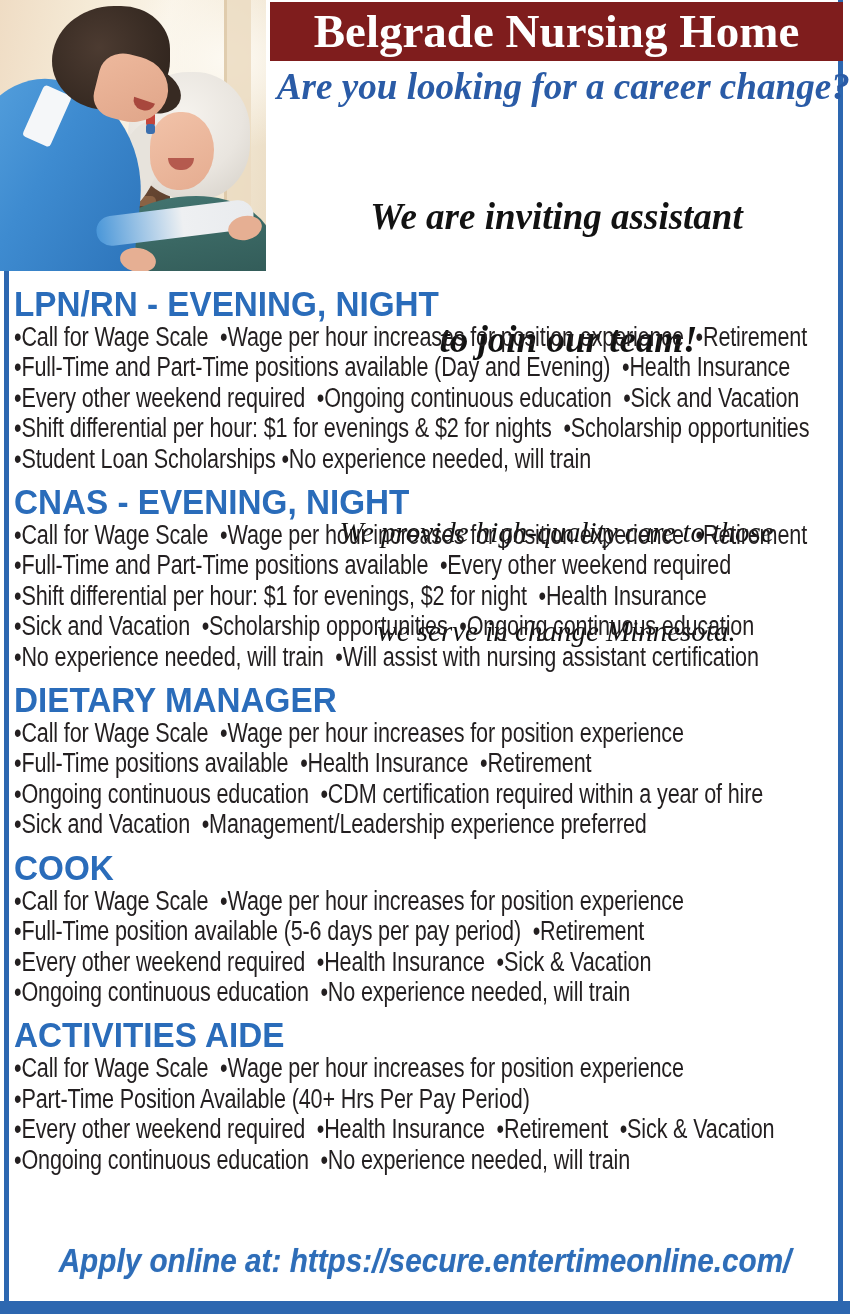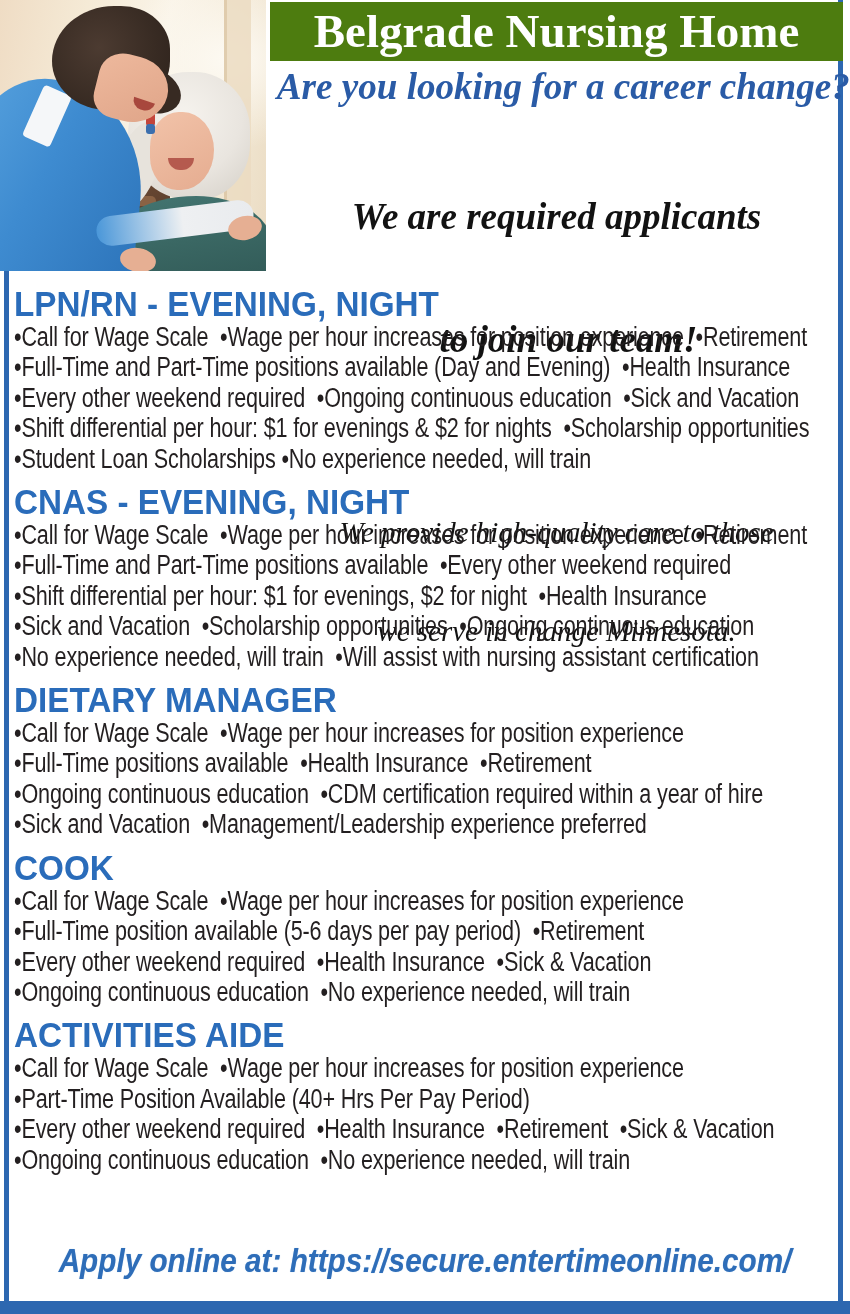--- a/index.html
+++ b/index.html
@@ -39,21 +39,21 @@
   .ph-nurse-hair{left:52px;top:6px;width:118px;height:104px;border-radius:56% 44% 50% 50%;
      background:radial-gradient(circle at 40% 40%,#4c3b31 0%,#382b23 60%,#2c211b 100%);}
   .ph-nurse-hair-fringe{left:120px;top:68px;width:62px;height:44px;border-radius:40% 60% 70% 30%;background:#372a22;transform:rotate(28deg);}
   .ph-nurse-face{left:96px;top:56px;width:72px;height:66px;border-radius:42% 58% 62% 38%;
      background:linear-gradient(140deg,#eeb99d,#dfa488);transform:rotate(14deg);}
   .ph-nurse-smile{left:132px;top:100px;width:22px;height:10px;border-radius:0 0 22px 22px;background:#a8473d;transform:rotate(18deg);}
   .ph-red-dot{left:146px;top:110px;width:9px;height:16px;border-radius:3px;background:#c4453b;}
   .ph-blue-dot{left:146px;top:124px;width:9px;height:10px;border-radius:3px;background:#3c6fae;}
   
   .header-col{position:absolute;left:270px;top:0;width:573px;text-align:center;z-index:3;}
-  .banner{margin-top:2px;height:59px;background:#4d7c0f;display:flex;align-items:center;justify-content:center;}
+  .banner{margin-top:2px;height:59px;background:#7f1d1d;display:flex;align-items:center;justify-content:center;}
   .banner-title{font-family:"Liberation Serif",serif;font-weight:bold;font-size:47px;line-height:1;color:#ffffff;white-space:pre;}
   .tagline{margin-top:4px;font-family:"Liberation Serif",serif;font-weight:bold;font-style:italic;
      font-size:38px;line-height:42px;color:#2a5ba6;white-space:pre;}
   .invite{margin-top:7px;font-family:"Liberation Serif",serif;font-weight:bold;font-style:italic;
      font-size:37px;line-height:41px;color:#121212;white-space:pre;}
   .provide{margin-top:8px;font-family:"Liberation Serif",serif;font-weight:normal;font-style:italic;
      font-size:29px;line-height:33px;color:#121212;white-space:pre;}
   
   .body{position:absolute;left:14px;top:276px;width:822px;z-index:3;}
   .sh{margin-top:10px;font-weight:bold;font-size:35px;line-height:36px;color:#2a6cba;
@@ -96,21 +96,21 @@
     <div class="ph-nurse-face"></div>
     <div class="ph-nurse-smile"></div>
   </div>
 
   <div class="header-col">
     <div class="banner">
       <span class="banner-title ox-c" style="transform: scaleX(1);">Belgrade Nursing Home</span>
     </div>
     <div class="tagline ox-c" style="transform: scaleX(0.97615);">Are you looking for a career change?</div>
     <div class="invite">
-      <div class="ox-c" style="transform: scaleX(1);">We are required applicants</div>
+      <div class="ox-c" style="transform: scaleX(1);">We are inviting assistant</div>
       <div class="ox-c" style="transform: scaleX(1); padding-left: 24px;">to join our team!</div>
     </div>
     <div class="provide">
       <div class="ox-c" style="transform: scaleX(1);">We provide high-quality care to those</div>
       <div class="ox-c" style="transform: scaleX(1);">we serve in change Minnesota.</div>
     </div>
   </div>
 
   <div class="body">
 

